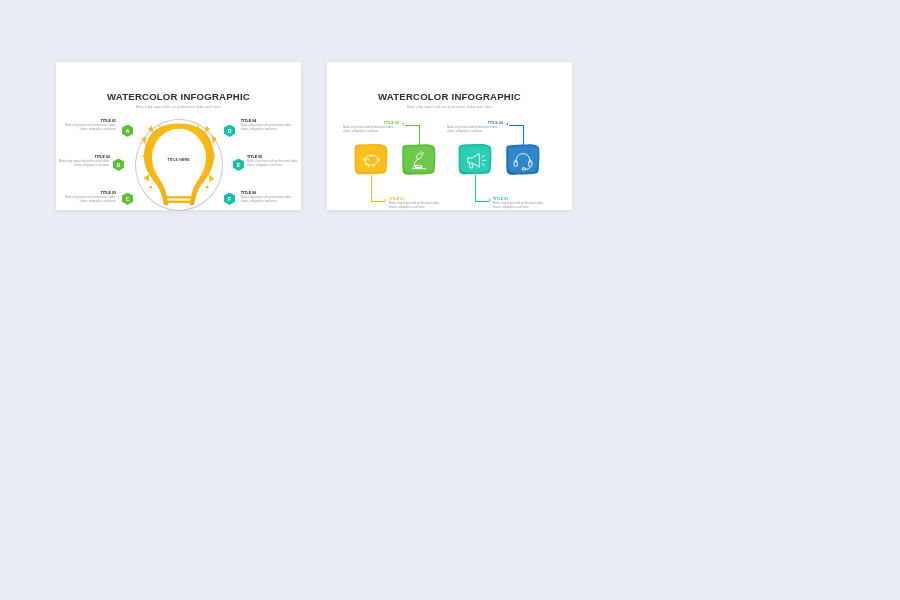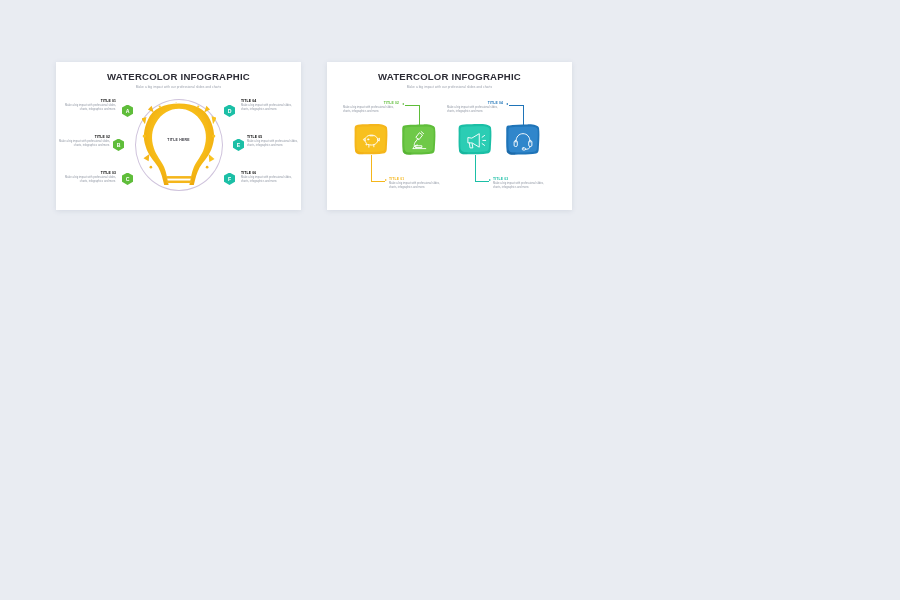--- a/index.html
+++ b/index.html
@@ -13,21 +13,21 @@
 
   
   .slide {
     position: absolute;
     background: #ffffff;
     box-shadow: 0 1px 5px rgba(80,90,120,.13);
   }
   #slide-left  { left: 56px;  top: 62px; width: 245px; height: 148px; }
   #slide-right { left: 327px; top: 62px; width: 245px; height: 148px; }
 
-  .slide-head { text-align: center; padding-top: 9px; }
+  .slide-head { text-align: center; padding-top: 9px; margin-top: 20px; }
   .slide-title {
     font-size: 9.6px; font-weight: bold; letter-spacing: .2px;
     color: #2c2c35;
   }
   .slide-sub {
     font-size: 3.2px; color: #9aa0ac; margin-top: 2.5px;
     letter-spacing: .08px;
   }
 
   

